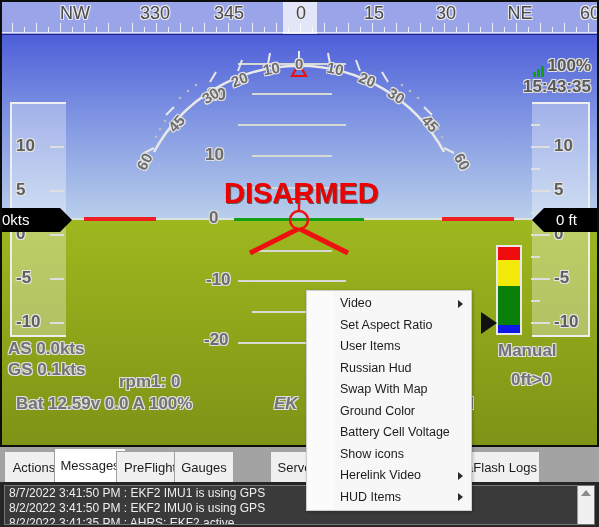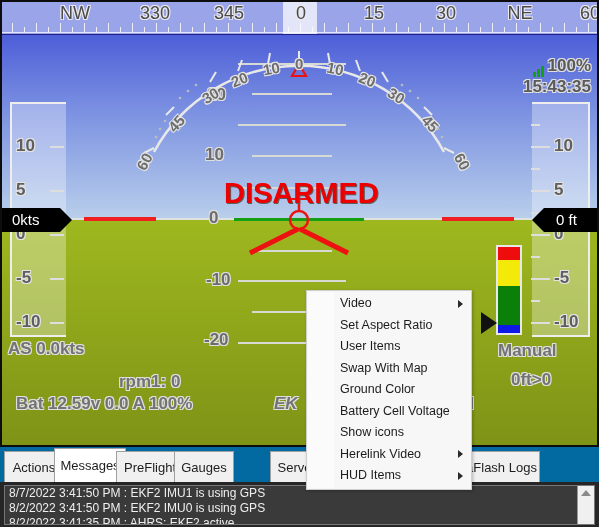--- a/index.html
+++ b/index.html
@@ -102,21 +102,21 @@
   .tape-num {
     position: absolute; font-size: 17px; font-weight: bold; color: #5f5f5f;
     text-shadow: 1px 1px 0 #e4e4e4, -1px -1px 0 #e4e4e4, 1px -1px 0 #e4e4e4, -1px 1px 0 #e4e4e4;
   }
   .tape-tick { position: absolute; height: 2px; background: #dedede; }
   .readout {
     position: absolute; height: 24px; background: #000;
     color: #fff; font-size: 15px; line-height: 24px;
     white-space: nowrap; z-index: 6;
   }
-  #ro-left  { left: -2px; top: 206px; width: 60px; padding-left: 12px; }
+  #ro-left  { left: -2px; top: 206px; width: 60px; padding-left: 2px; }
   #ro-left:after {
     content:""; position:absolute; right:-12px; top:0;
     border-top: 12px solid transparent; border-bottom: 12px solid transparent;
     border-left: 12px solid #000;
   }
   #ro-right { left: 542px; top: 206px; width: 56px; padding-left: 12px; }
   #ro-right:before {
     content:""; position:absolute; left:-12px; top:0;
     border-top: 12px solid transparent; border-bottom: 12px solid transparent;
     border-right: 12px solid #000;
@@ -156,21 +156,21 @@
     display: inline-block; width: 3px; background: #13a013; margin-right: 1px; vertical-align: bottom;
   }
 
   
   #bottom {
     position: absolute; left: 0; top: 447px; width: 599px; height: 80px;
     background: #262626;
   }
   #tabstrip {
     position: absolute; left: 0; top: 0; width: 599px; height: 35px;
-    background: #0369a1;
+    background: #a3a3a3;
   }
   .tab {
     position: absolute; top: 4px; height: 31px;
     background: #f0f0f0; border: 1px solid #a0a0a0; border-bottom: none;
     color: #1d1d1d; font-size: 13px;
     display: flex; align-items: center; justify-content: center;
     white-space: nowrap; overflow: hidden;
   }
   .tab.active { background: #ffffff; top: 1px; height: 34px; font-size: 13px; }
 
@@ -425,20 +425,21 @@
       <div id="topright">
         <div class="tr-line">
           <span id="sig">
             <i style="height:5px;"></i><i style="height:8px;"></i><i style="height:11px;"></i>
           </span><span>100%</span>
         </div>
         <div class="tr-line">15:43:35</div>
       </div>
 
       <div class="hud-text" style="left:6px;  top:337px;">AS 0.0kts</div>
+      <div class="hud-text" style="left:6px;  top:358px;">GS 0.1kts</div>
       <div class="hud-text" style="left:72px; top:370px;margin-left:45px;">rpm1: 0</div>
       <div class="hud-text" style="left:14px; top:392px;">Bat 12.59v 0.0 A  100%</div>
       <div class="hud-text" style="left:272px;top:392px;font-style:italic;">EK</div>
       <div class="hud-text" style="left:496px;top:339px;">Manual</div>
       <div class="hud-text" style="left:509px;top:360px;margin-top:8px;">0ft&gt;0</div>
       <div class="hud-text" style="left:408px;top:392px;">tk Fixed</div>
 
     </div>
   </div>
 
@@ -474,20 +475,21 @@
       </div>
     </div>
   </div>
 
   <div id="ctxmenu">
     <div class="gutter"></div>
     <div id="ctx-items">
         <div class="mi"><span>Video</span><span class="sub"></span></div>
         <div class="mi"><span>Set Aspect Ratio</span></div>
         <div class="mi"><span>User Items</span></div>
+        <div class="mi"><span>Russian Hud</span></div>
         <div class="mi"><span>Swap With Map</span></div>
         <div class="mi"><span>Ground Color</span></div>
         <div class="mi"><span>Battery Cell Voltage</span></div>
         <div class="mi"><span>Show icons</span></div>
         <div class="mi"><span>Herelink Video</span><span class="sub"></span></div>
         <div class="mi"><span>HUD Items</span><span class="sub"></span></div>
       </div>
   </div>
 
 </div>

